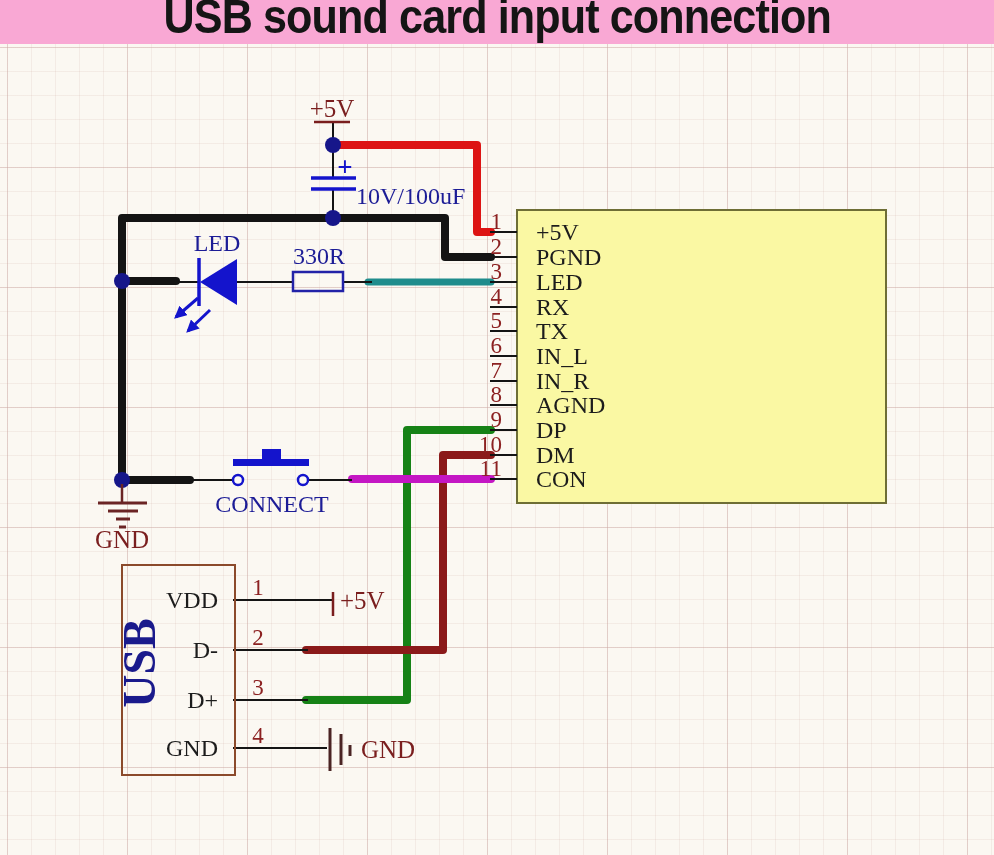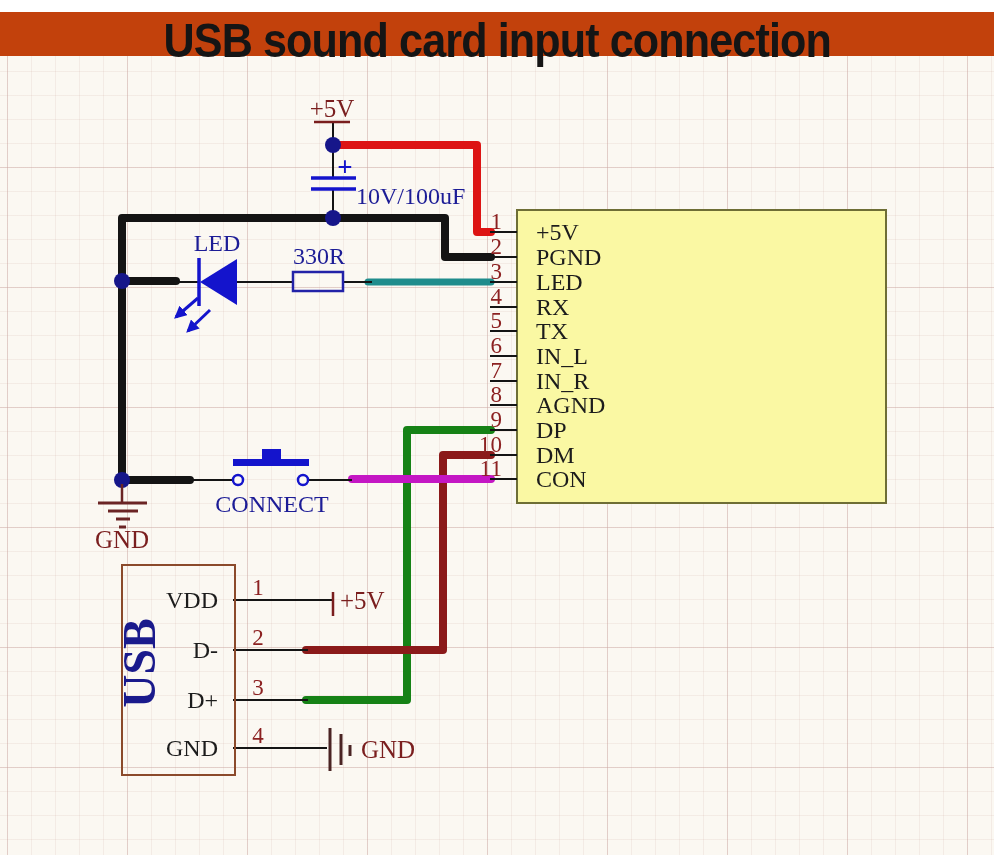--- a/index.html
+++ b/index.html
@@ -7,22 +7,22 @@
         font-family:"Liberation Serif","DejaVu Serif",serif;}
   .gridbg{position:absolute;left:0;top:44px;width:994px;height:811px;
     background-color:#fbf8f2;
     background-image:
       linear-gradient(to right, rgba(205,170,165,0.45) 1px, transparent 1px),
       linear-gradient(to bottom, rgba(205,170,165,0.45) 1px, transparent 1px),
       linear-gradient(to right, rgba(216,188,182,0.22) 1px, transparent 1px),
       linear-gradient(to bottom, rgba(216,188,182,0.22) 1px, transparent 1px);
     background-size:120px 120px,120px 120px,24px 24px,24px 24px;
     background-position:7px 3px,7px 3px,7px 3px,7px 3px;}
-  .title-bar{position:absolute;left:0;top:12px;width:994px;height:44px;background:#c2410c;
-    display:flex;align-items:flex-start;justify-content:center;}
+  .title-bar{position:absolute;left:0;top:0;width:994px;height:44px;background:#f9a8d4;
+    display:flex;align-items:flex-end;justify-content:center;}
   .title-bar h1{margin:0;font-family:"Liberation Sans","DejaVu Sans",sans-serif;
     font-weight:600;font-size:49px;color:#151515;letter-spacing:-1px;
     transform:scaleX(0.88);transform-origin:center;white-space:nowrap;}
   svg{position:absolute;left:0;top:0;}
   text{font-family:"Liberation Serif","DejaVu Serif",serif;}
   .num{font-size:23px;fill:#8c2121;}
   .pinlbl{font-size:24px;fill:#1c1c1c;}
   .bluelbl{font-size:24px;fill:#1c1c96;}
   .redlbl{font-size:25px;fill:#7a1e1e;}
   .usbname{font-size:46px;font-weight:600;fill:#1a1a8c;}

